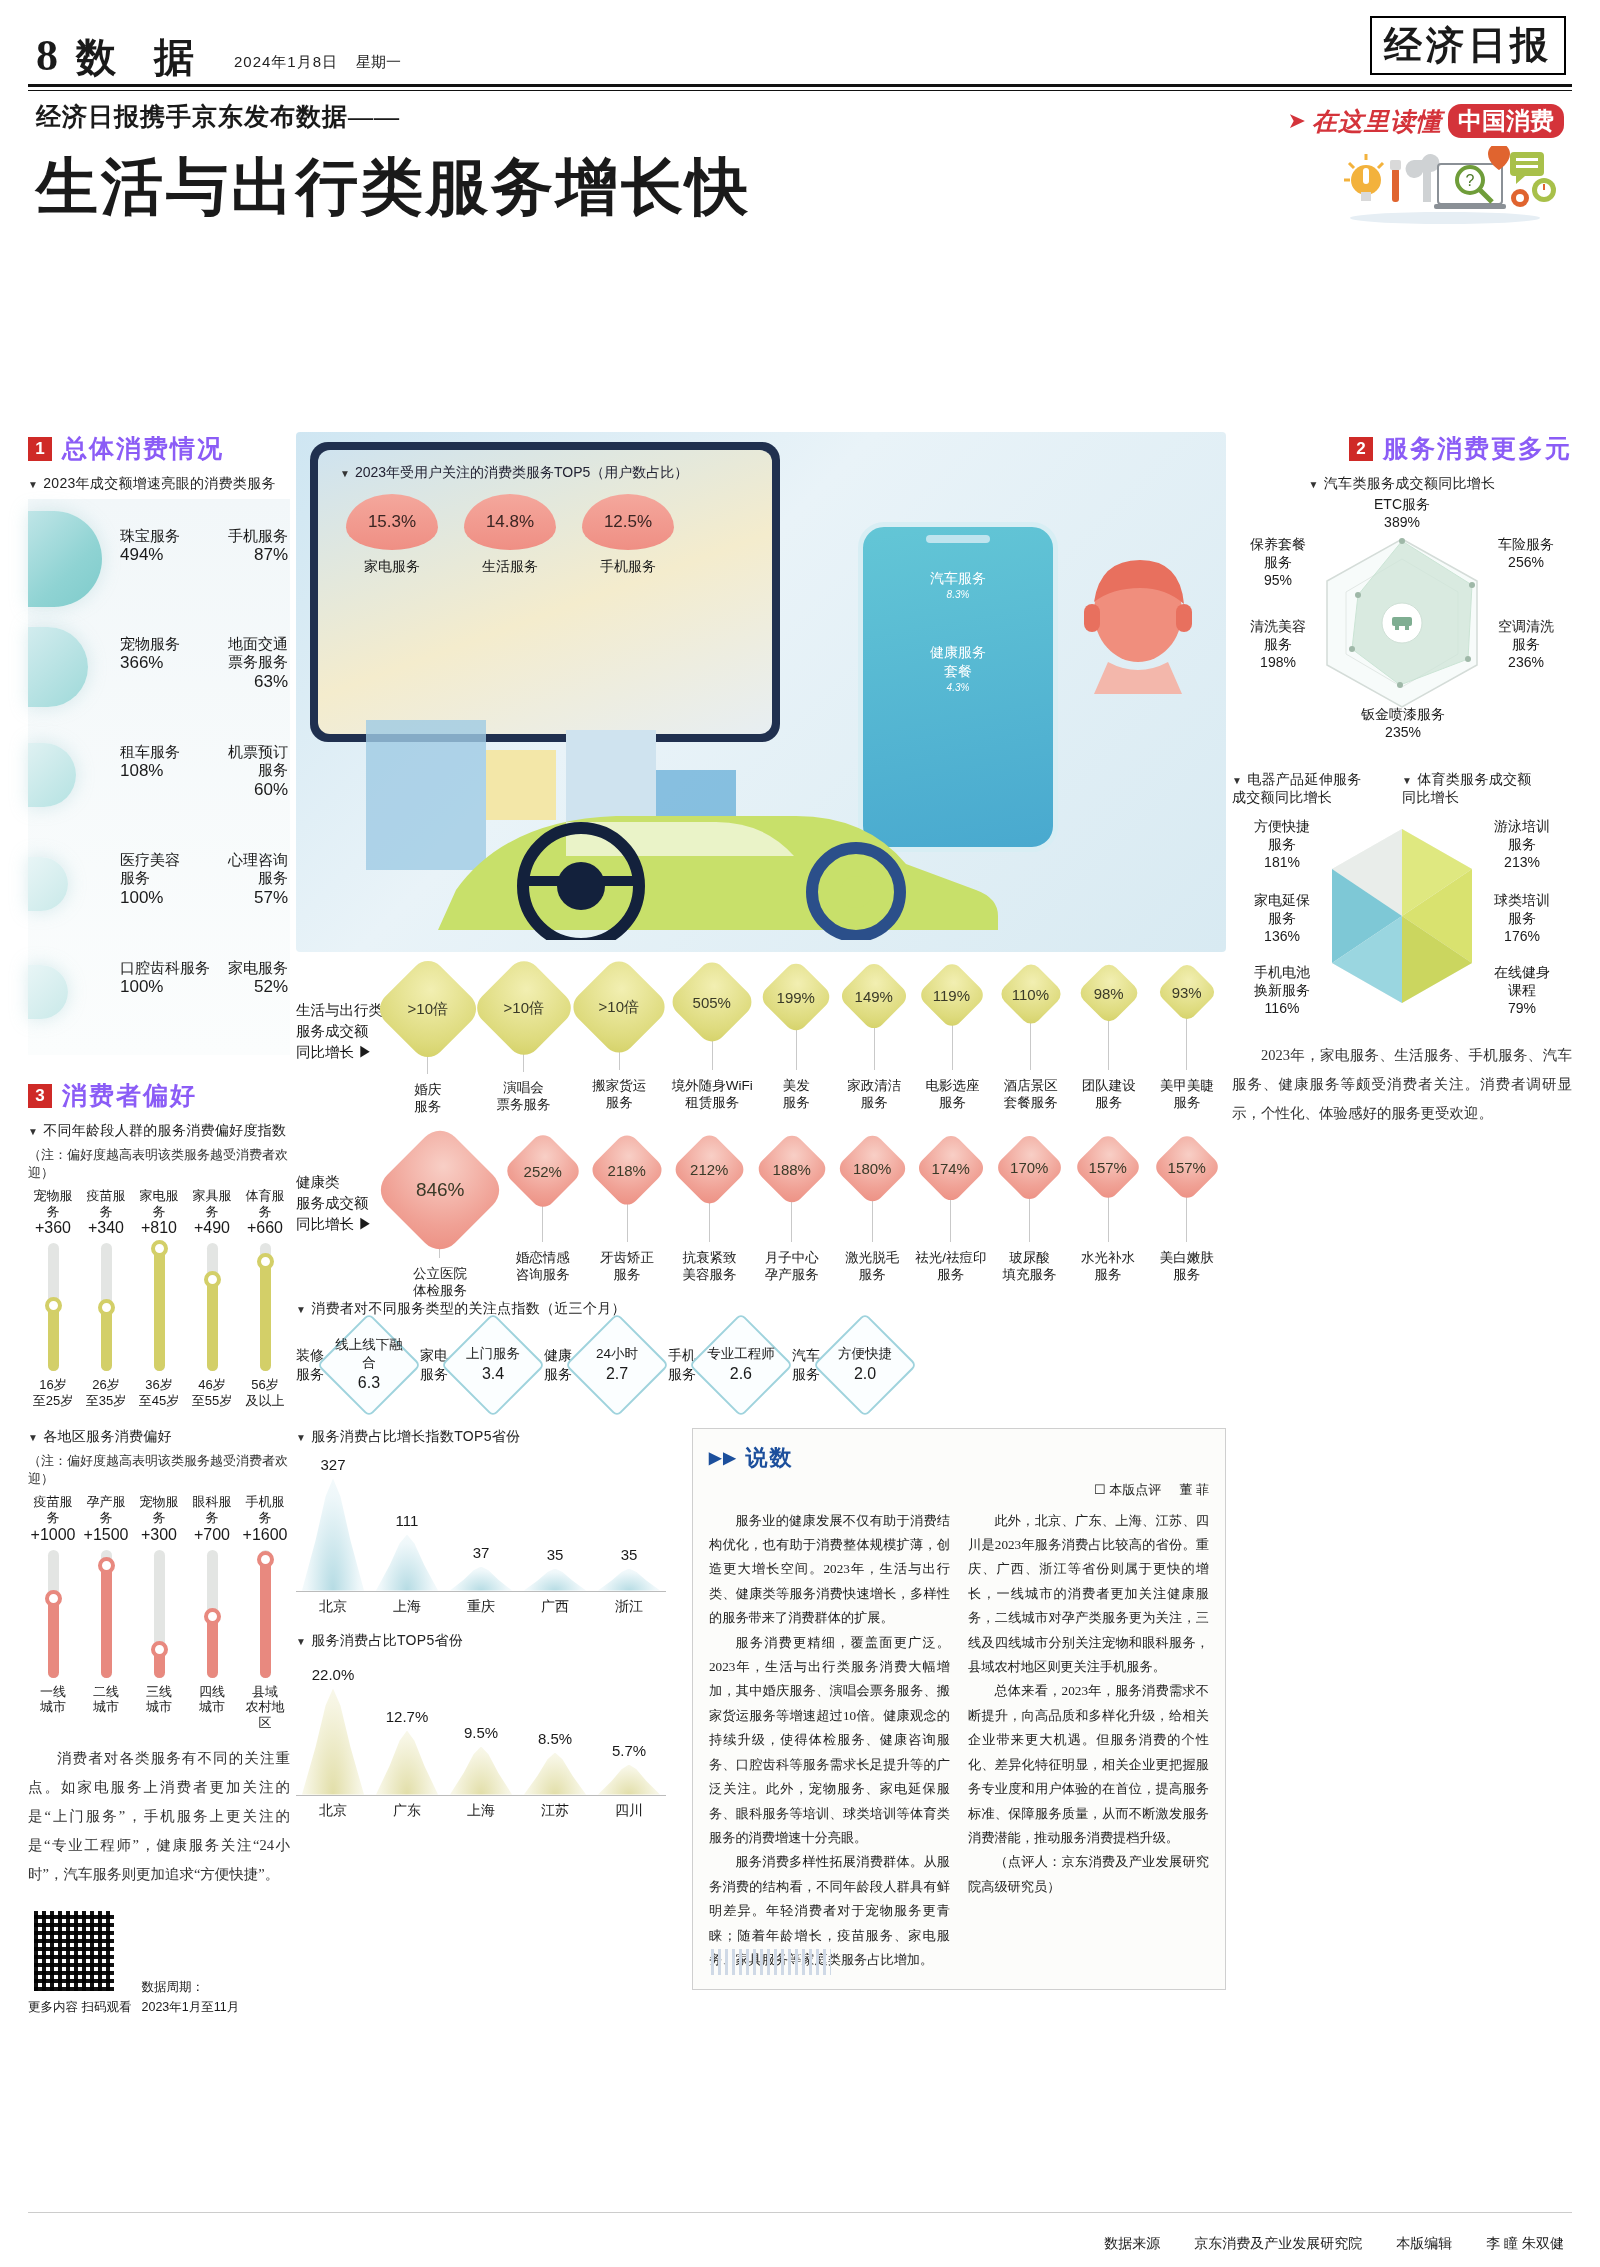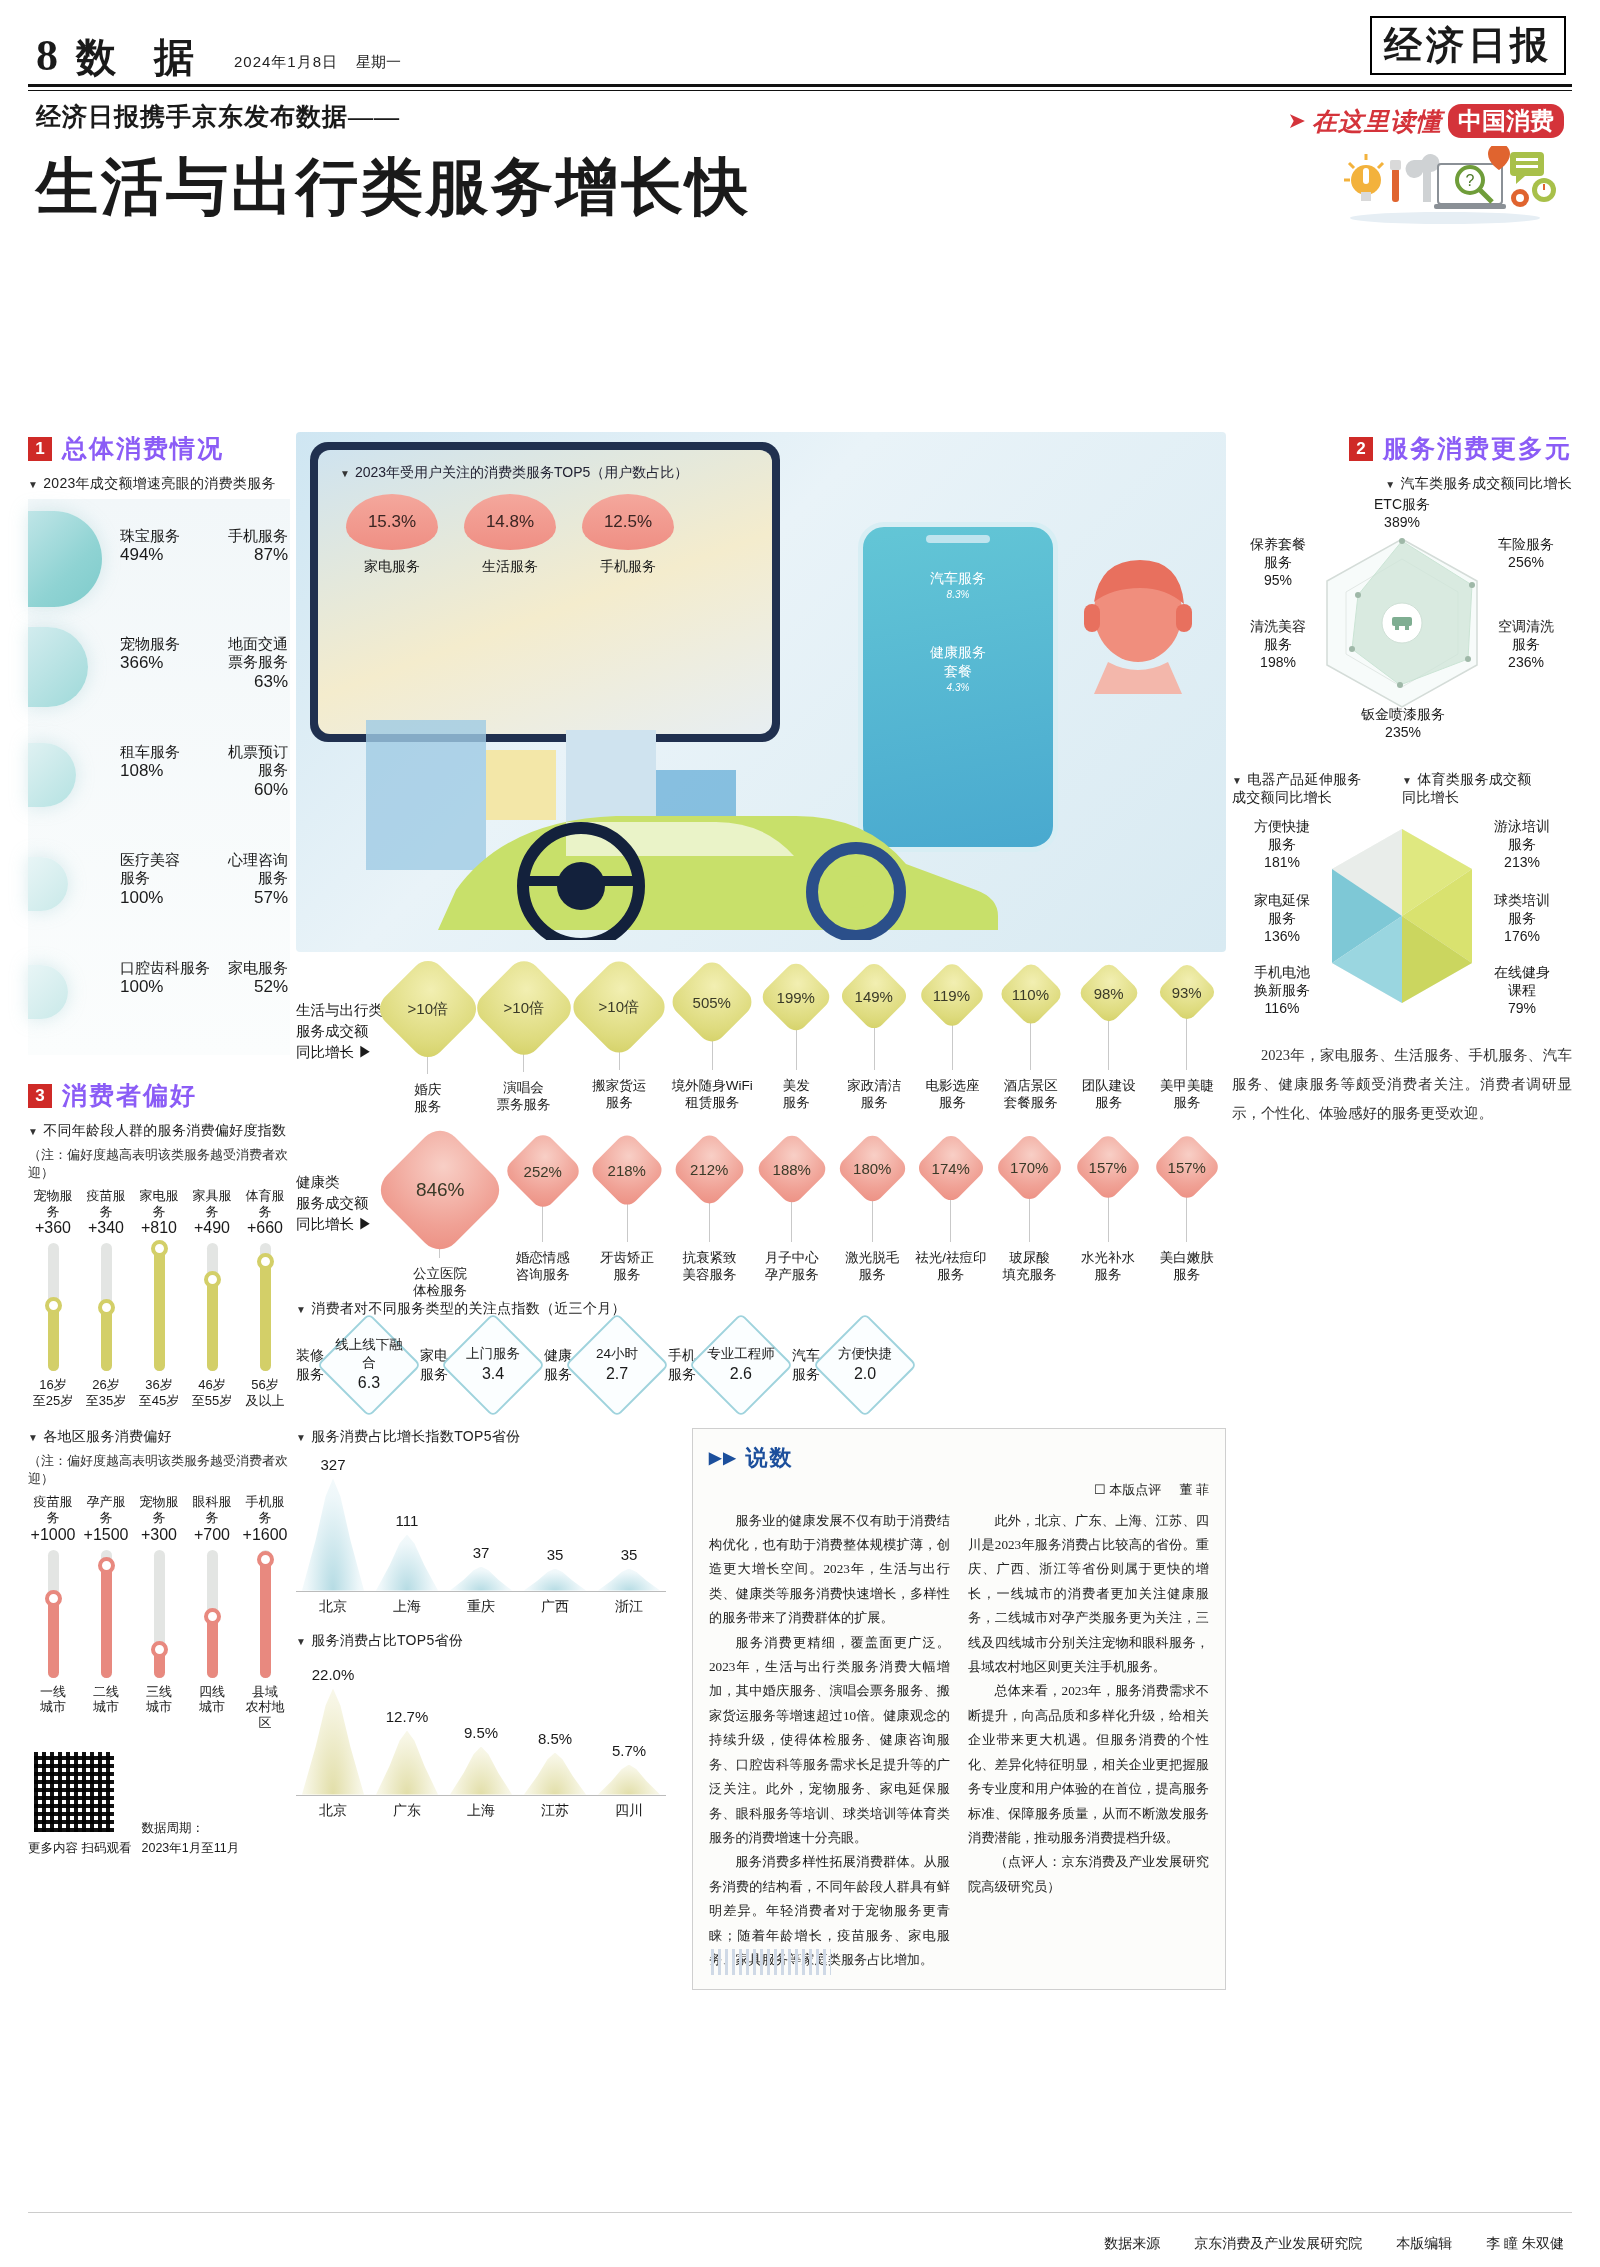--- a/index.html
+++ b/index.html
@@ -407,20 +407,21 @@
         <div class="vl">+1600</div>
         <div class="track">
           <div class="fill" style="height:93%"></div>
             <div class="knob" style="bottom:calc(93% - 9px)"></div>
         </div>
         <div class="ax" style="white-space:pre-line">县域
 农村地区</div>
       </div>
     </div>
 
+    <div class="bodytext">消费者对各类服务有不同的关注重点。如家电服务上消费者更加关注的是“上门服务”，手机服务上更关注的是“专业工程师”，健康服务关注“24小时”，汽车服务则更加追求“方便快捷”。</div>
 
     <div class="qrwrap">
       <div style="text-align:center">
         <div class="qr"></div>
         <div class="qrtxt">更多内容 扫码观看</div>
       </div>
       <div class="qrtxt">
         <div>数据周期：</div>
         <div>2023年1月至11月</div>
       </div>
@@ -816,21 +817,21 @@
         <div class="eqbar"></div>
       </div>
     </div>
   </div>
 
   <div class="colR">
     <div class="sec-head" style="justify-content:flex-end">
       <div class="sec-num">2</div>
       <div class="sec-title">服务消费更多元</div>
     </div>
-    <div class="sub-head" style="text-align:right">
+    <div class="sub-head" style="text-align:center">
       <span class="tri">▼</span><span>汽车类服务成交额同比增长</span>
     </div>
 
     <div class="hexwrap">
       <svg viewBox="0 0 340 230" width="340" height="230">
         <polygon points="170,40 245,82 245,166 170,208 95,166 95,82" fill="#f7fbfa" stroke="#d4dcd8" stroke-width="1.5"></polygon>
         <polygon points="170,60 226,93 226,155 170,188 114,155 114,93" fill="none" stroke="#e2e8e5" stroke-width="1"></polygon>
         <polygon points="170,42 240,86 236,160 168,186 120,150 126,96" fill="#cfe5d8" opacity=".75" stroke="#bcdcc8"></polygon>
         <g fill="#9fb8a8">
           <circle cx="170" cy="42" r="3"></circle>

